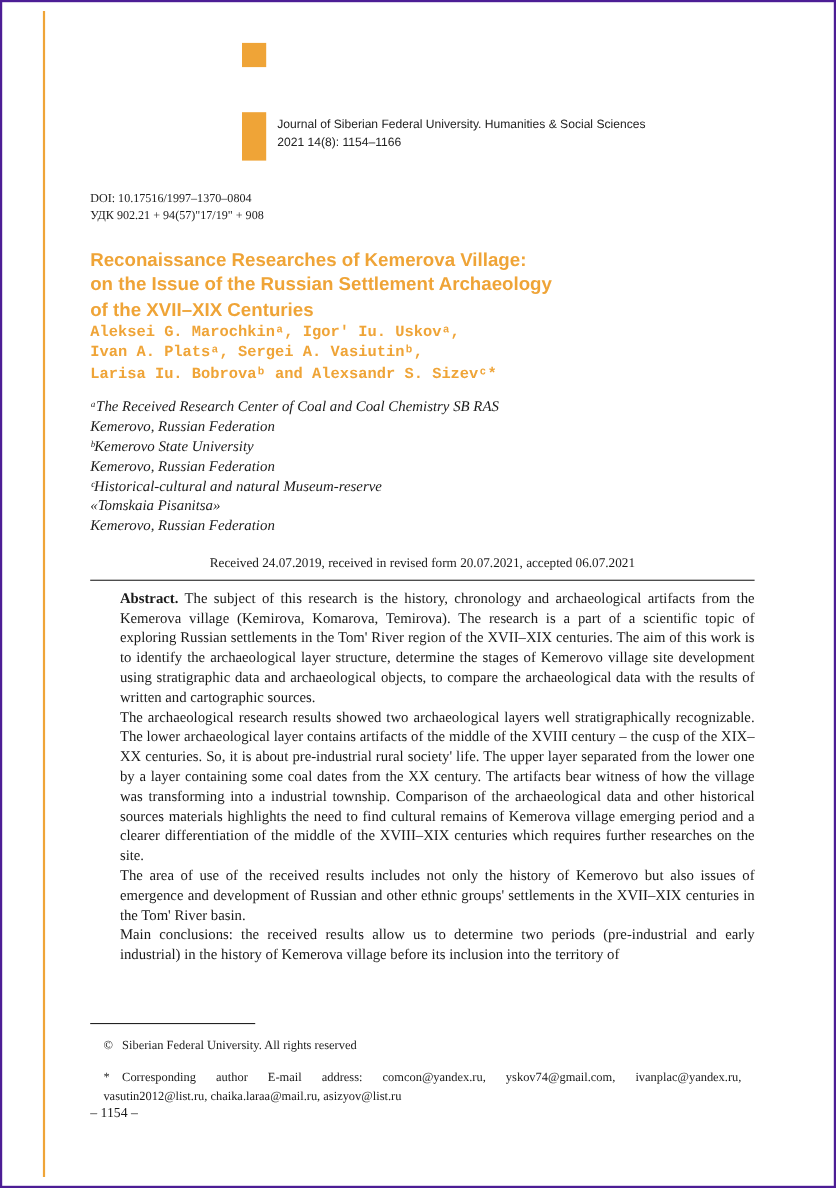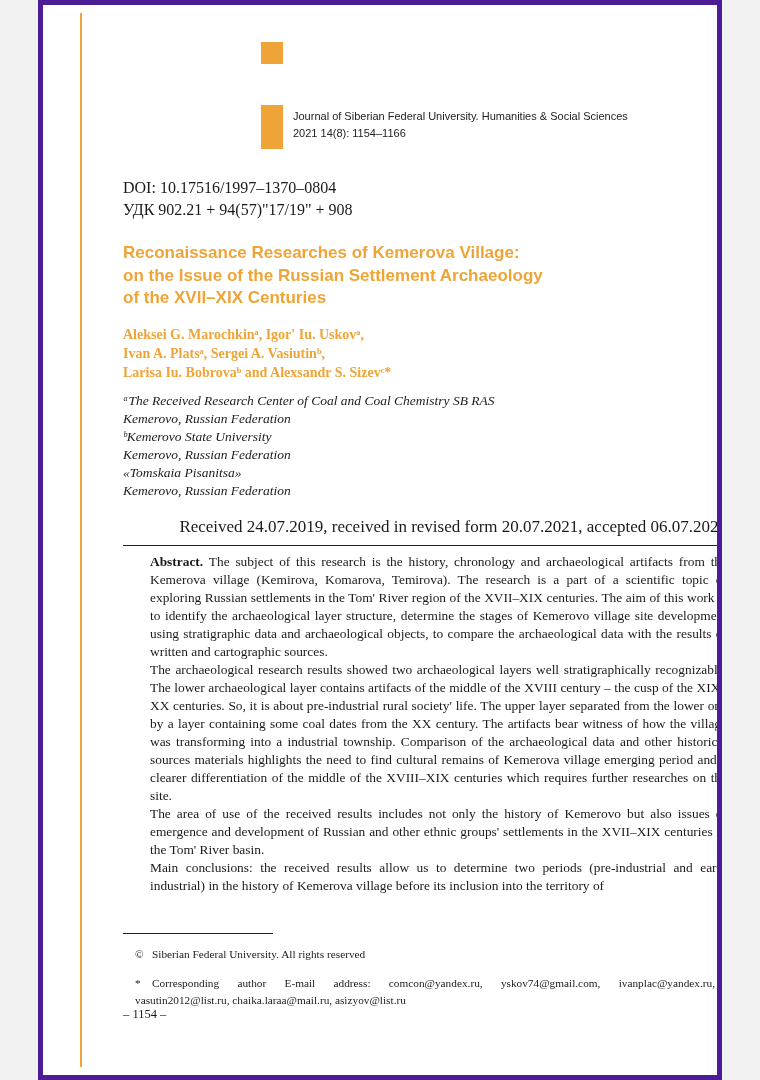--- a/index.html
+++ b/index.html
@@ -1,19 +1,19 @@
 <!DOCTYPE html>
 <html style="--accent: #EFA437;"><head>
 <meta charset="utf-8">
 <style>
   html,body { margin:0; padding:0; background:#f2f2f2; }
   .page {
-    position:relative; width:684px; height:1080px; margin:0 auto;
+    position:relative; width:760px; height:1080px; margin:0 auto;
     background:#ffffff; box-sizing:border-box; overflow:hidden;
-    border:5px solid #4c1d95;
+    border:2px solid #4c1d95;
     font-family:"Liberation Serif","DejaVu Serif",serif;
     color:#1a1a1a;
   }
   .accent-vline {
     position:absolute; left:37px; top:8px; bottom:8px; width:2px;
     background:var(--accent,#EFA437);
   }
   .accent-square {
     position:absolute; left:218px; top:37px; width:22px; height:22px;
     background:var(--accent,#EFA437);
@@ -23,36 +23,35 @@
   }
   .header-bar { width:22px; height:44px; background:var(--accent,#EFA437); flex:0 0 auto; }
   .header-text {
     margin-left:10px; padding-top:3px;
     font-family:"Liberation Sans","DejaVu Sans",sans-serif;
     font-size:11px; line-height:1.55; color:#222;
   }
   .main-col {
     position:absolute; left:80px; top:172px; width:604px;
   }
-  .doi-line, .udc-line { font-size:16px; line-height:1.35; }
+  .doi-line, .udc-line { font-size:11px; line-height:1.35; }
   .article-title {
     margin:22px 0 0 0;
     font-family:"Liberation Sans","DejaVu Sans",sans-serif;
     font-weight:bold; font-size:17px; line-height:1.32;
     color:var(--accent,#EFA437); white-space:pre-line;
   }
   .authors {
-    margin-top:15px;
-    font-family:Liberation Serif, serif;
+    font-family:Liberation Mono, monospace;
     font-weight:bold; font-size:14px; line-height:1.38;
     color:var(--accent,#EFA437); white-space:pre-line;
   }
   .affiliations { margin-top:10px; }
   .affiliation-line { font-style:italic; font-size:13.5px; line-height:1.33; }
-  .received-line { margin-top:17px; text-align:right; font-size:17px; }
+  .received-line { margin-top:17px; text-align:center; font-size:12px; }
   .divider {
     margin:8px 0 0 0; border:none; border-top:1.3px solid #222; height:0;
   }
   .abstract {
     margin:7px 0 0 27px; text-align:justify;
     font-size:13.4px; line-height:18px;
   }
   .abstract p { margin:0; }
   .abstract .abstract-label { font-weight:bold; }
   .footer-block { position:absolute; left:80px; top:928px; width:604px; }
@@ -90,20 +89,21 @@
 
     <div class="authors">Aleksei G. Marochkinᵃ, Igor' Iu. Uskovᵃ,
 Ivan A. Platsᵃ, Sergei A. Vasiutinᵇ,
 Larisa Iu. Bobrovaᵇ and Alexsandr S. Sizevᶜ*</div>
 
     <div class="affiliations">
       <div class="affiliation-line">ᵃThe Received Research Center of Coal and Coal Chemistry SB RAS</div>
       <div class="affiliation-line">Kemerovo, Russian Federation</div>
       <div class="affiliation-line">ᵇKemerovo State University</div>
       <div class="affiliation-line">Kemerovo, Russian Federation</div>
+      <div class="affiliation-line">ᶜHistorical-cultural and natural Museum-reserve</div>
       <div class="affiliation-line">«Tomskaia Pisanitsa»</div>
       <div class="affiliation-line">Kemerovo, Russian Federation</div>
     </div>
 
     <div class="received-line">Received 24.07.2019, received in revised form 20.07.2021, accepted 06.07.2021</div>
 
     <hr class="divider">
 
     <div class="abstract">
       <p><span class="abstract-label">Abstract.</span> <span>The subject of this research is the history, chronology and archaeological artifacts from the Kemerova village (Kemirova, Komarova, Temirova). The research is a part of a scientific topic of exploring Russian settlements in the Tom' River region of the XVII–XIX centuries. The aim of this work is to identify the archaeological layer structure, determine the stages of Kemerovo village site development using stratigraphic data and archaeological objects, to compare the archaeological data with the results of written and cartographic sources.</span></p>

